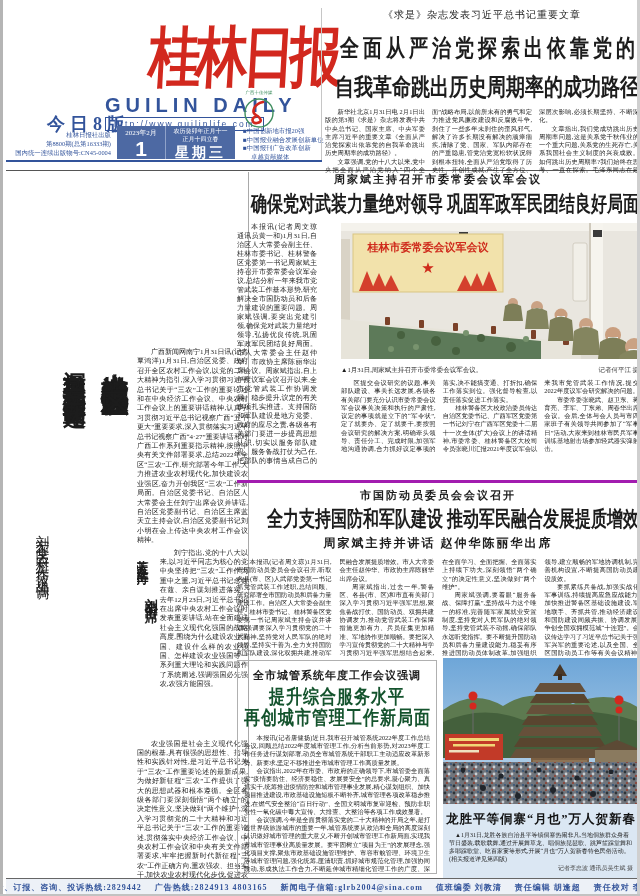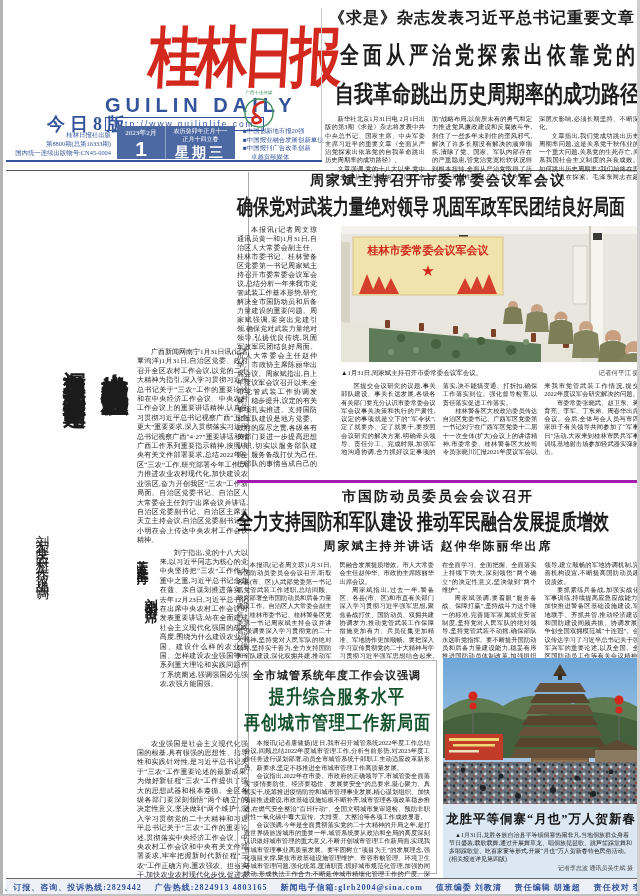--- a/index.html
+++ b/index.html
@@ -29,43 +29,43 @@
   #datebox .dr{flex:1;text-align:center;}
   #datebox .dr .lun{font-size:6px;line-height:7.5px;margin-top:2px;}
   #datebox .dr .wk{font-size:14px;font-weight:bold;letter-spacing:3px;margin-top:1px;}
   #awards{left:240px;top:127px;width:96px;font-size:6.4px;line-height:8.5px;}
   #mast-rule{left:3px;top:160px;width:316px;height:2px;background:#33549b;}
   #mast-vdiv{left:318px;top:8px;width:1px;height:152px;background:#c6c6c6;}
   #top-rule{left:3px;top:170px;width:634px;height:1px;background:#555;}
 
   
   #qiushi{left:322px;top:4px;width:314px;height:164px;}
-  #qiushi .kick{text-align:center;font-size:16px;font-weight:bold;margin-top:4px;letter-spacing:1px;}
+  #qiushi .kick{text-align:center;font-size:10px;font-weight:normal;margin-top:4px;letter-spacing:1px;}
   #qiushi .h1{text-align:right;font-weight:bold;margin-top:13px;}
   #qiushi .h1 span{display:inline-block;transform:scaleY(1.25);font-size:19px;white-space:nowrap;}
   #qiushi .h1.l1 span{letter-spacing:4px;}
   #qiushi .cols{margin-top:8px;height:68px;column-count:3;column-gap:7px;
       font-size:6.3px;line-height:8.3px;overflow:hidden;}
 
   
   #rural{left:20px;top:172px;width:226px;height:702px;border-right:1px solid #a9a9a9;box-sizing:border-box;}
   .vtext{writing-mode:vertical-rl;}
   #rural-attr{left:10px;top:352px;height:240px;font-size:13.5px;letter-spacing:4px;}
   #rural-kick{left:36px;top:182px;height:570px;font-size:23px;font-weight:bold;letter-spacing:1.5px;}
   #rural-head{left:74px;top:180px;height:572px;font-size:27px;font-weight:bold;letter-spacing:1px;}
   #rural-body{left:114px;top:176px;width:111px;height:572px;font-size:7px;line-height:9.4px;overflow:hidden;}
   #rural-sub{display:flex;margin:3px 0;}
   #rural-sub .vs{writing-mode:vertical-rl;font-size:13px;font-weight:bold;letter-spacing:3px;height:150px;}
   #rural-sub .vs.b{margin-top:38px;}
   #rural-sub .st{flex:1;margin-left:4px;}
 
   
   #mil{left:234px;top:172px;width:402px;height:306px;}
-  .kick-c{text-align:center;font-size:14px;font-weight:bold;letter-spacing:2px;}
-  .head-c{text-align:left;font-weight:bold;}
+  .kick-c{text-align:center;font-size:11px;font-weight:bold;letter-spacing:2px;}
+  .head-c{text-align:right;font-weight:bold;}
   .head-c span{display:inline-block;font-size:16px;white-space:nowrap;transform:scaleY(1.35);}
   #mil .row{display:flex;gap:24px;margin-top:8px;height:242px;}
   #mil .c1{width:98px;font-size:7px;line-height:9px;overflow:hidden;}
   #mil .rblk{flex:1;}
   #mil .cap{font-size:6.5px;margin-top:3px;}
   #mil .cap .cr{float:right;color:#444;}
   #mil .cols{margin-top:4px;height:80px;column-count:3;column-gap:7px;
       font-size:6.3px;line-height:8.3px;overflow:hidden;}
 
   
@@ -281,21 +281,21 @@
       <p>本报讯(记者周文琼)1月31日,市国防动员委员会会议召开,听取各县(市、区)人武部党委第一书记抓党管武装工作述职,总结回顾、研究部署全市国防动员和后备力量建设工作。自治区人大常委会副主任、桂林市委书记、桂林警备区党委第一书记周家斌主持会议并讲话,强调要深入学习贯彻党的二十大精神,坚持党对人民军队的绝对领导,坚持实干善为,全力支持国防和军队建设,深化双拥共建,推动军民融合发展提质增效。市人大常委会主任赵仲华、市政协主席陈丽华出席会议。</p>
       <p>周家斌指出,过去一年,警备区、各县(市、区)和市直有关部门深入学习贯彻习近平强军思想,聚焦备战打仗、国防动员、双拥共建协调发力,推动党管武装工作保障措施更加有力、兵员征集更加精准、军地协作更加顺畅。要把深入学习宣传贯彻党的二十大精神与学习贯彻习近平强军思想结合起来,在全面学习、全面把握、全面落实上持续下功夫,深刻领悟“两个确立”的决定性意义,坚决做到“两个维护”。</p>
       <p>周家斌强调,要着眼“服务备战、保障打赢”,坚持战斗力这个唯一的标准,完善随军家属就业安置制度,坚持党对人民军队的绝对领导,坚持党管武装不动摇,确保部队永远听党指挥。要不断提升国防动员和后备力量建设能力,稳妥有序推进国防动员体制改革,加强组织领导,建立顺畅的军地协调机制,完善机构设置,不断提高国防动员建设质效。</p>
       <p>要抓紧练兵备战,加强实战化军事训练,持续提高应急应战能力,加快推进警备区基础设施建设,军地联手、齐抓共管,推动经济建设和国防建设同频共振、协调发展,争创全国双拥模范城“十连冠”。会议传达学习了习近平总书记关于强军兴军的重要论述,以及全国、全区国防动员工作等有关会议精神,兴安、资源、灵川、秀峰、龙胜5个县(市、区)人武部党委第一书记作党管武装工作述职,桂林警备区大校政治委员对述职逐一作点评。市领导张晓川、赵卫东、蒋育亮、李军、丁东弟、周春华,桂林警备区党委常委、机关部门负责同志,各县(市、区)党委主要负责同志和人武部主官,市委军民融合发展委员会成员单位主要负责同志参加会议。</p>
     </div>
   </div>
 
   <div class="abs" id="cg">
     <div class="kick">全市城管系统年度工作会议强调</div>
     <div class="h" style="margin-top:4px"><span>提升综合服务水平</span></div>
-    <div class="h" style="margin-top:5px"><span>再创城市管理工作新局面</span></div>
+    <div class="h" style=""><span>再创城市管理工作新局面</span></div>
     <div class="body just">
       <p>本报讯(记者唐健扬)近日,我市召开城管系统2022年度工作总结会议,回顾总结2022年度城市管理工作,分析当前形势,对2023年度工作任务进行谋划部署,动员全市城管系统干部职工主动适应改革新形势、新要求,坚定不移推进全市城市管理工作高质量发展。</p>
       <p>会议指出,2022年在市委、市政府的正确领导下,市城管委全面落实“疫情要防住、经济要稳住、发展要安全”的总要求,凝心聚力、真抓实干,统筹推进疫情防控和城市管理事业发展,精心谋划组织、加快项目推进建设,市政基础设施短板不断补齐,城市管理各项改革稳步推进,在燃气安全整治“百日行动”、全国文明城市复审迎检、预防非职业性一氧化碳中毒大宣传、大排查、大整治等各项工作成效显著。</p>
       <p>会议强调,今年是全面贯彻落实党的二十大精神的开局之年,是打造世界级旅游城市的重要一年,城管系统要从政治和全局的高度深刻认识做好城市管理的重大意义,不断开创城市管理工作新局面,实现我市城市管理事业高质量发展。要牢固树立“项目为王”的发展理念,强化项目支撑,聚焦市政基础设施管理维护、市容市貌管理、环境卫生等城市管理问题,强化统筹,厘清职责,抓好城市规范化管理,加强协同联动,形成执法工作合力,不断延伸城市精细化管理工作的广度、深度,着力提升城市管理综合服务水平,为桂林打造世界级旅游城市贡献城管力量。市委常委、常务副市长蒋春华出席会议并讲话。</p>
     </div>
   </div>
 
   <div class="abs" id="ls">
     <div>
       <svg width="196" height="146" viewBox="0 0 196 146">

